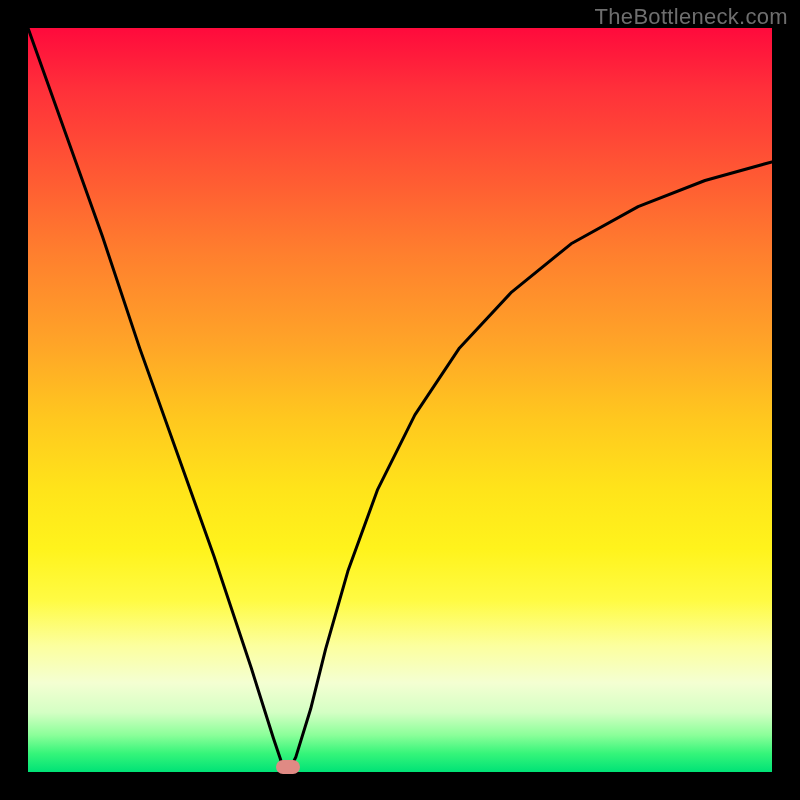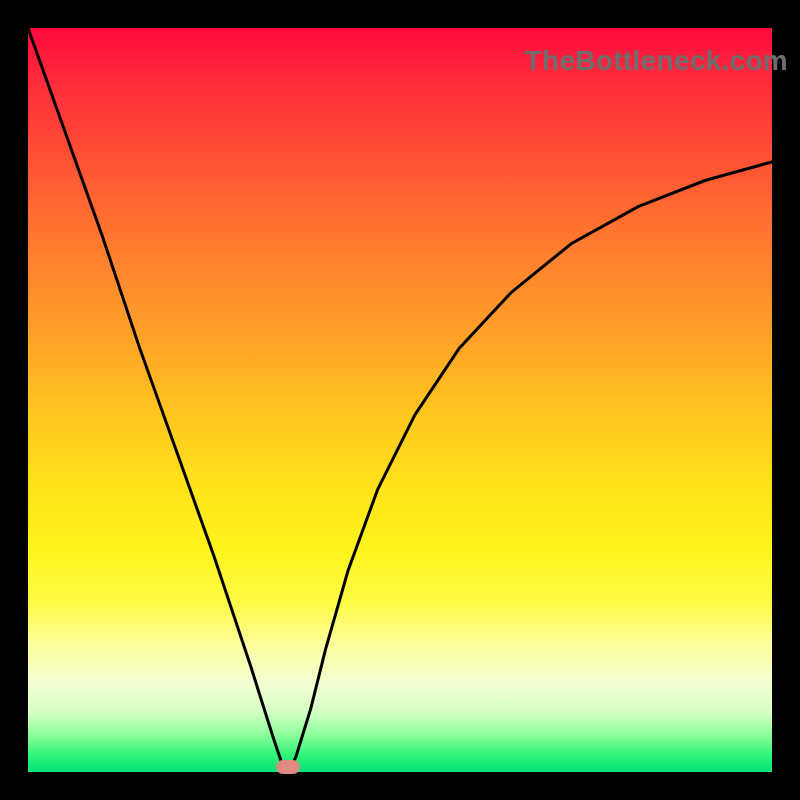--- a/index.html
+++ b/index.html
@@ -15,25 +15,24 @@
     position: relative;
     width: 800px;
     height: 800px;
     background: #000;
   }
   .watermark {
     position: absolute;
     top: 4px;
     right: 12px;
     color: #6e6e6e;
-    font-size: 28px;
-    font-weight: 700;
+    font-size: 22px;
+    font-weight: 400;
     letter-spacing: 0.3px;
     z-index: 5;
-    margin-top: 41px;
   }
   .plot {
     position: absolute;
     left: 28px;
     top: 28px;
     width: 744px;
     height: 744px;
     background: linear-gradient(to bottom,
       #ff0a3c 0%,
       #ff2f3a 8%,

